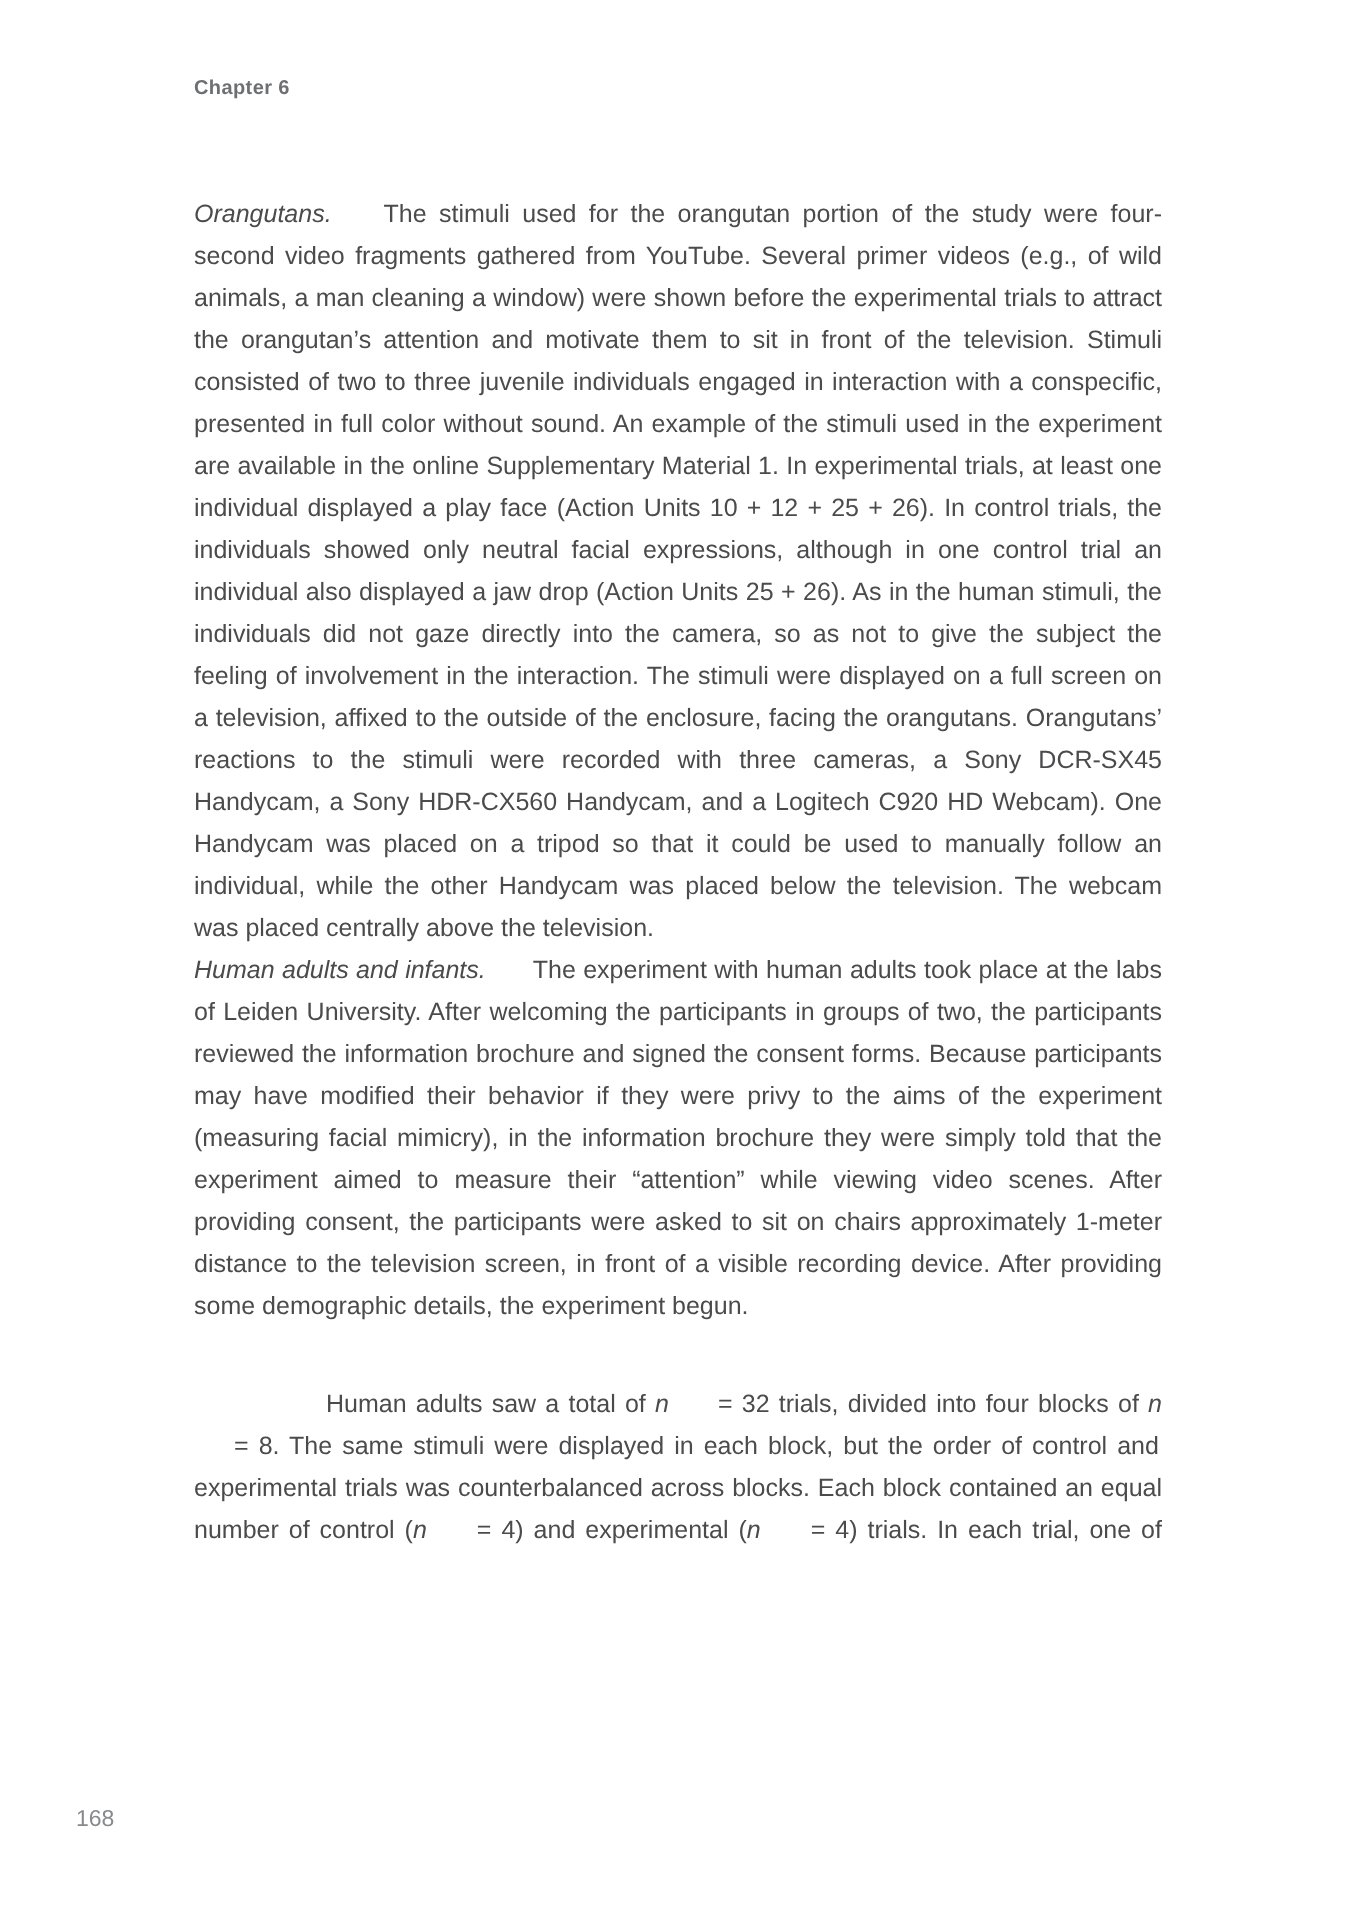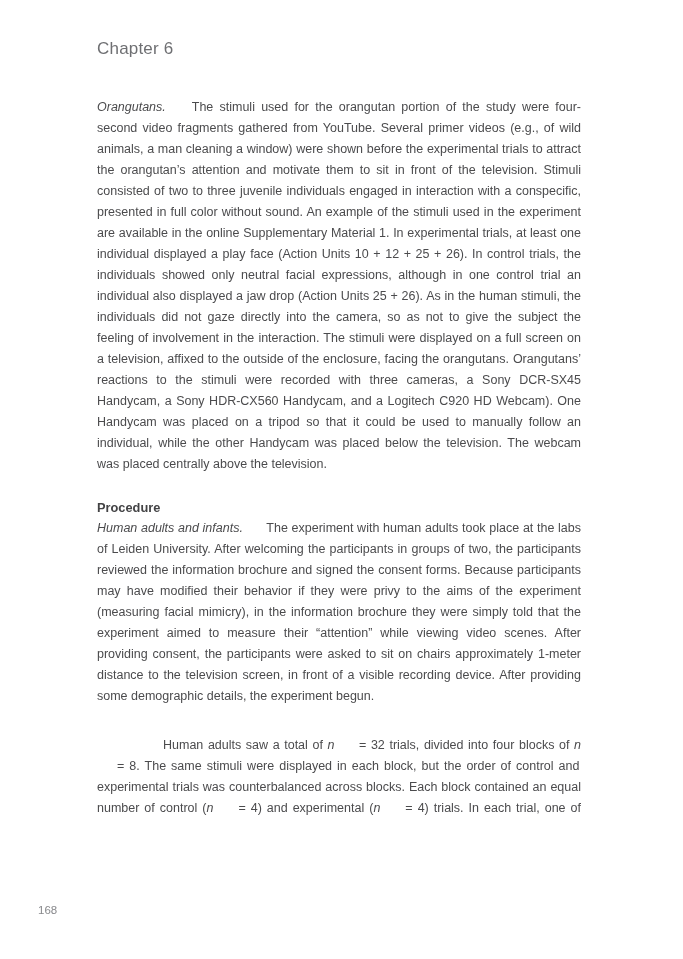--- a/index.html
+++ b/index.html
@@ -11,23 +11,24 @@
     height: 959px;
     background: #ffffff;
     position: relative;
     overflow: hidden;
     font-family: "Liberation Sans", sans-serif;
   }
   .running-header {
     position: absolute;
     left: 97px;
     top: 39px;
-    font-size: 17px;
+    font-size: 10px;
     color: #6e6f72;
     letter-spacing: 0.2px;
+    font-weight: bold;
   }
   .body-text {
     position: absolute;
     left: 97px;
     top: 97px;
     width: 484px;
     font-size: 12.5px;
     line-height: 21px;
     color: #4b4b4d;
     text-align: justify;
@@ -77,21 +78,20 @@
 <body>
 
 <div class="page">
 
   <div class="running-header">Chapter 6</div>
 
   <div class="body-text">
 
     <p class="para"><span class="seg-bold-italic">Orangutans.</span><span class="seg-normal"> The stimuli used for the orangutan portion of the study were four-second video fragments gathered from YouTube. Several primer videos (e.g., of wild animals, a man cleaning a window) were shown before the experimental trials to attract the orangutan’s attention and motivate them to sit in front of the television. Stimuli consisted of two to three juvenile individuals engaged in interaction with a conspecific, presented in full color without sound. An example of the stimuli used in the experiment are available in the online Supplementary Material 1. In experimental trials, at least one individual displayed a play face (Action Units 10 + 12 + 25 + 26). In control trials, the individuals showed only neutral facial expressions, although in one control trial an individual also displayed a jaw drop (Action Units 25 + 26). As in the human stimuli, the individuals did not gaze directly into the camera, so as not to give the subject the feeling of involvement in the interaction. The stimuli were displayed on a full screen on a television, affixed to the outside of the enclosure, facing the orangutans. Orangutans’ reactions to the stimuli were recorded with three cameras, a Sony DCR-SX45 Handycam, a Sony HDR-CX560 Handycam, and a Logitech C920 HD Webcam). One Handycam was placed on a tripod so that it could be used to manually follow an individual, while the other Handycam was placed below the television. The webcam was placed centrally above the television.</span></p>
 
-    <h2 class="heading">Procedure</h2>
 
     <p class="para"><span class="seg-bold-italic">Human adults and infants.</span><span class="seg-normal"> The experiment with human adults took place at the labs of Leiden University. After welcoming the participants in groups of two, the participants reviewed the information brochure and signed the consent forms. Because participants may have modified their behavior if they were privy to the aims of the experiment (measuring facial mimicry), in the information brochure they were simply told that the experiment aimed to measure their “attention” while viewing video scenes. After providing consent, the participants were asked to sit on chairs approximately 1-meter distance to the television screen, in front of a visible recording device. After providing some demographic details, the experiment begun.</span></p>
 
     <p class="para indent-first continues"><span class="seg-normal">Human adults saw a total of </span><span class="seg-italic">n</span><span class="seg-normal"> = 32 trials, divided into four blocks of </span><span class="seg-italic">n</span><span class="seg-normal"> = 8. The same stimuli were displayed in each block, but the order of control and experimental trials was counterbalanced across blocks. Each block contained an equal number of control (</span><span class="seg-italic">n</span><span class="seg-normal"> = 4) and experimental (</span><span class="seg-italic">n</span><span class="seg-normal"> = 4) trials. In each trial, one of</span></p>
 
   </div>
 
   <div class="page-number">168</div>
 
 </div>

